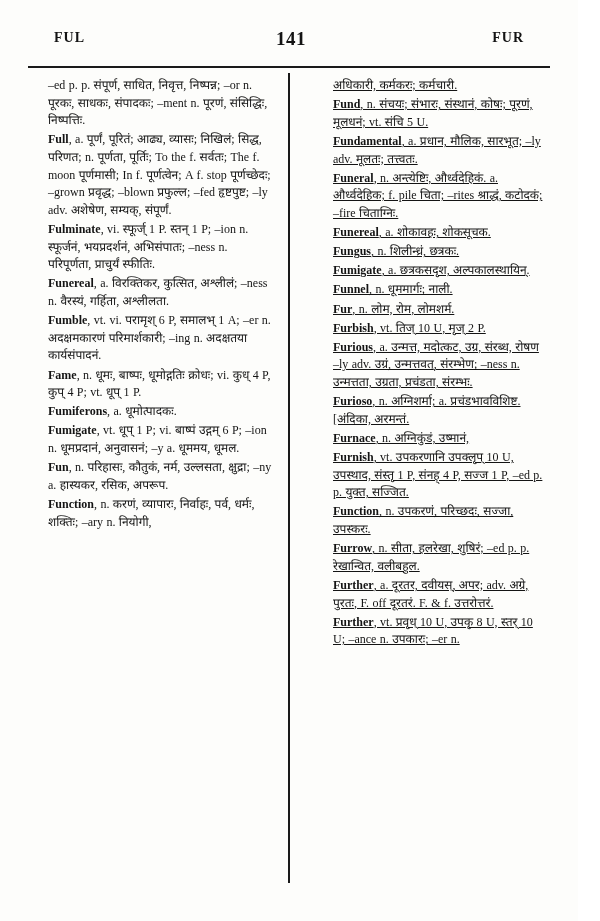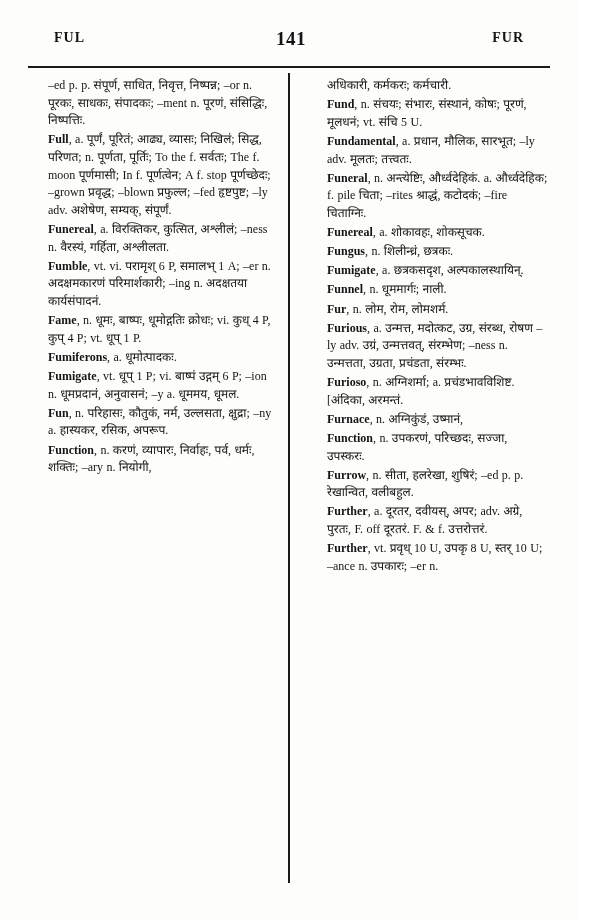--- a/index.html
+++ b/index.html
@@ -58,21 +58,21 @@
     display: flex;
     height: 800px;
     margin-top: 9px;
   }
   .col {
     width: 50%;
     box-sizing: border-box;
     padding: 0 10px;
   }
   .col-left { padding-left: 4px; padding-right: 16px; }
-  .col-right { padding-left: 22px; padding-right: 2px; }
+  .col-right { padding-left: 28px; padding-right: 2px; text-decoration: underline; }
   .divider {
     position: absolute;
     left: 50%;
     top: -4px;
     bottom: -6px;
     width: 0;
     border-left: 2px solid #1a1a1a;
     transform: translateX(-1px);
   }
   .entry {
@@ -100,42 +100,45 @@
       <div class="rh-right">FUR</div>
     </div>
     <div class="rule"></div>
 
     <div class="columns">
       <div class="divider"></div>
 
       <div class="col col-left">
         <div class="entry">–ed p. p. संपूर्ण, साधित, निवृत्त, निष्पन्न; –or n. पूरकः, साधकः, संपादकः; –ment n. पूरणं, संसिद्धिः, निष्पत्तिः.</div>
         <div class="entry"><span class="hw">Full</span>, a. पूर्णं, पूरितं; आढ्य, व्यासः; निखिलं; सिद्ध, परिणत; n. पूर्णता, पूर्तिः; To the f. सर्वतः; The f. moon पूर्णमासी; In f. पूर्णत्वेन; A f. stop पूर्णच्छेदः; –grown प्रवृद्ध; –blown प्रफुल्ल; –fed हृष्टपुष्ट; –ly adv. अशेषेण, सम्यक्, संपूर्णं.</div>
+        <div class="entry"><span class="hw">Fulminate</span>, vi. स्फूर्ज् 1 P. स्तन् 1 P; –ion n. स्फूर्जनं, भयप्रदर्शनं, अभिसंपातः; –ness n. परिपूर्णता, प्राचुर्यं स्फीतिः.</div>
         <div class="entry"><span class="hw">Funereal</span>, a. विरक्तिकर, कुत्सित, अश्लीलं; –ness n. वैरस्यं, गर्हिता, अश्लीलता.</div>
         <div class="entry"><span class="hw">Fumble</span>, vt. vi. परामृश् 6 P, समालभ् 1 A; –er n. अदक्षमकारणं परिमार्शकारी; –ing n. अदक्षतया कार्यसंपादनं.</div>
         <div class="entry"><span class="hw">Fame</span>, n. धूमः, बाष्पः, धूमोद्गतिः क्रोधः; vi. कुध् 4 P, कुप् 4 P; vt. धूप् 1 P.</div>
         <div class="entry"><span class="hw">Fumiferons</span>, a. धूमोत्पादकः.</div>
         <div class="entry"><span class="hw">Fumigate</span>, vt. धूप् 1 P; vi. बाष्पं उद्गम् 6 P; –ion n. धूमप्रदानं, अनुवासनं; –y a. धूममय, धूमल.</div>
         <div class="entry"><span class="hw">Fun</span>, n. परिहासः, कौतुकं, नर्म, उल्लसता, क्षुद्रा; –ny a. हास्यकर, रसिक, अपरूप.</div>
         <div class="entry"><span class="hw">Function</span>, n. करणं, व्यापारः, निर्वाहः, पर्व, धर्मः, शक्तिः; –ary n. नियोगी,</div>
       </div>
 
       <div class="col col-right">
         <div class="entry">अधिकारी, कर्मकरः; कर्मचारी.</div>
         <div class="entry"><span class="hw">Fund</span>, n. संचयः; संभारः, संस्थानं, कोषः; पूरणं, मूलधनं; vt. संचि 5 U.</div>
         <div class="entry"><span class="hw">Fundamental</span>, a. प्रधान, मौलिक, सारभूत; –ly adv. मूलतः; तत्त्वतः.</div>
         <div class="entry"><span class="hw">Funeral</span>, n. अन्त्येष्टिः, और्ध्वदेहिकं. a. और्ध्वदेहिक; f. pile चिता; –rites श्राद्धं, कटोदकं; –fire चिताग्निः.</div>
         <div class="entry"><span class="hw">Funereal</span>, a. शोकावहः, शोकसूचक.</div>
         <div class="entry"><span class="hw">Fungus</span>, n. शिलीन्ध्रं, छत्रकः.</div>
         <div class="entry"><span class="hw">Fumigate</span>, a. छत्रकसदृश, अल्पकालस्थायिन्.</div>
         <div class="entry"><span class="hw">Funnel</span>, n. धूममार्गः; नाली.</div>
         <div class="entry"><span class="hw">Fur</span>, n. लोम, रोम, लोमशर्म.</div>
+        <div class="entry"><span class="hw">Furbish</span>, vt. तिज् 10 U, मृज् 2 P.</div>
         <div class="entry"><span class="hw">Furious</span>, a. उन्मत्त, मदोत्कट, उग्र, संरब्ध, रोषण –ly adv. उग्रं, उन्मत्तवत्, संरम्भेण; –ness n. उन्मत्तता, उग्रता, प्रचंडता, संरम्भः.</div>
         <div class="entry"><span class="hw">Furioso</span>, n. अग्निशर्मा; a. प्रचंडभावविशिष्ट.   [अंदिका, अरमन्तं.</div>
         <div class="entry"><span class="hw">Furnace</span>, n. अग्निकुंडं, उष्मानं,</div>
+        <div class="entry"><span class="hw">Furnish</span>, vt. उपकरणानि उपक्लृप् 10 U, उपस्थाद, संस्तृ 1 P, संनह् 4 P, सज्ज 1 P, –ed p. p. युक्त, सज्जित.</div>
         <div class="entry"><span class="hw">Function</span>, n. उपकरणं, परिच्छदः, सज्जा, उपस्करः.</div>
         <div class="entry"><span class="hw">Furrow</span>, n. सीता, हलरेखा, शुषिरं; –ed p. p. रेखान्वित, वलीबहुल.</div>
         <div class="entry"><span class="hw">Further</span>, a. दूरतर, दवीयस्, अपर; adv. अग्रे, पुरतः, F. off दूरतरं. F. &amp; f. उत्तरोत्तरं.</div>
         <div class="entry"><span class="hw">Further</span>, vt. प्रवृध् 10 U, उपकृ 8 U, स्तर् 10 U; –ance n. उपकारः; –er n.</div>
       </div>
     </div>
   </div>
 </div>
 
 </body></html>

